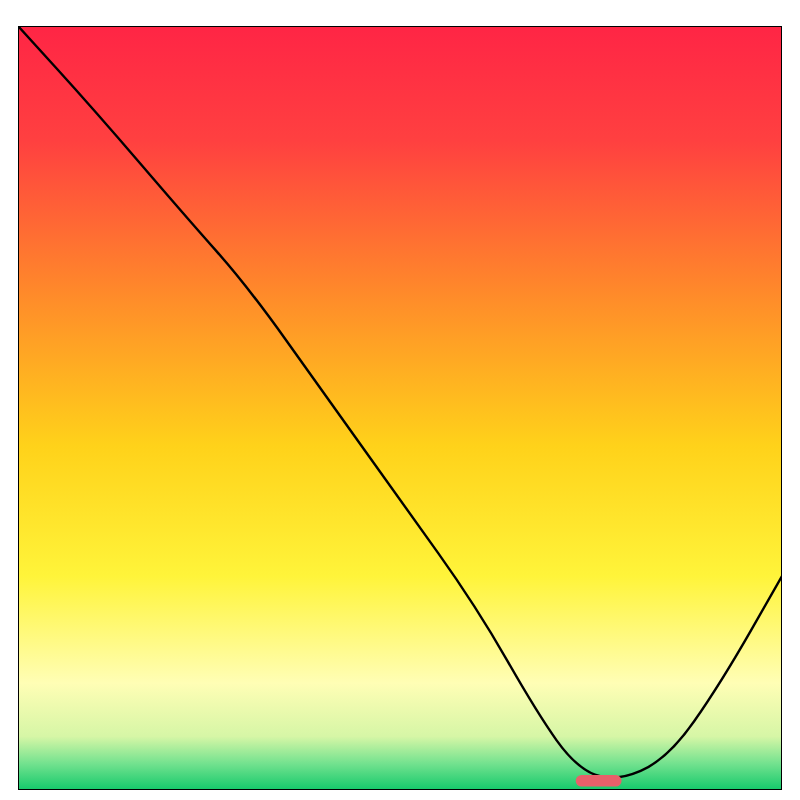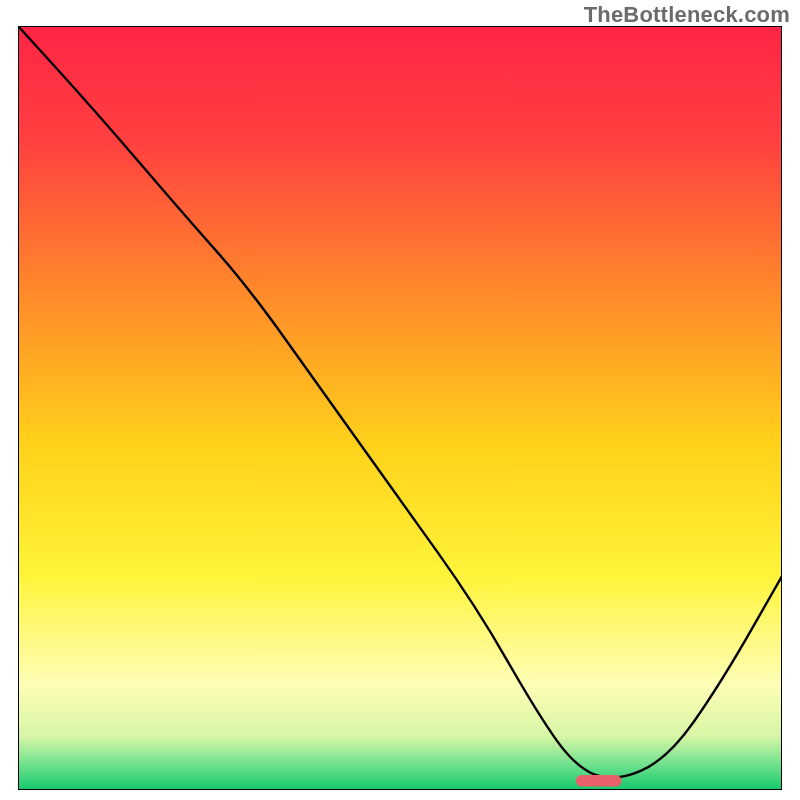--- a/index.html
+++ b/index.html
@@ -36,21 +36,20 @@
   .marker {
     fill: #e8606a;
     stroke: none;
   }
 </style>
 </head>
 <body>
 
 <div class="chart-wrap">
 
-  <div class="watermark">TheBottleneck.com</div>
 
   <svg class="plot" viewBox="0 0 764 764" preserveAspectRatio="none">
     <defs>
       <linearGradient id="bg-grad" x1="0" y1="0" x2="0" y2="1">
 
       <stop offset="0.00%" stop-color="#ff2545"></stop>
           <stop offset="15.00%" stop-color="#ff4040"></stop>
           <stop offset="35.00%" stop-color="#ff8a2a"></stop>
           <stop offset="55.00%" stop-color="#ffd21a"></stop>
           <stop offset="72.00%" stop-color="#fff43a"></stop>

